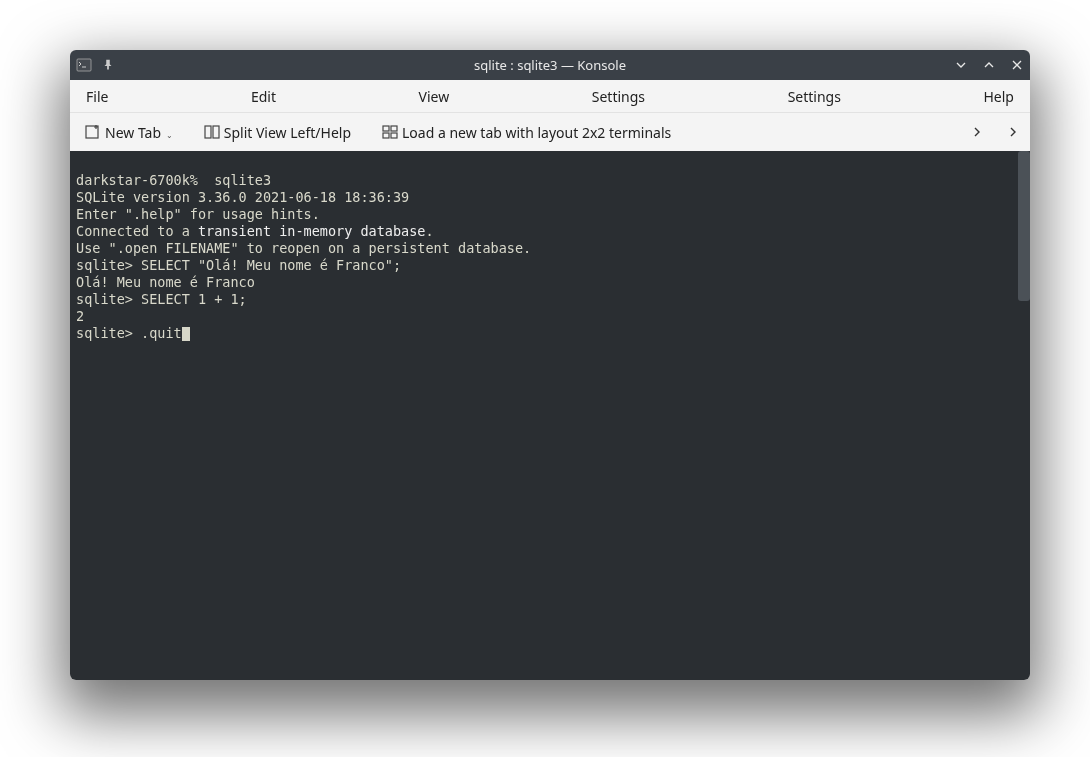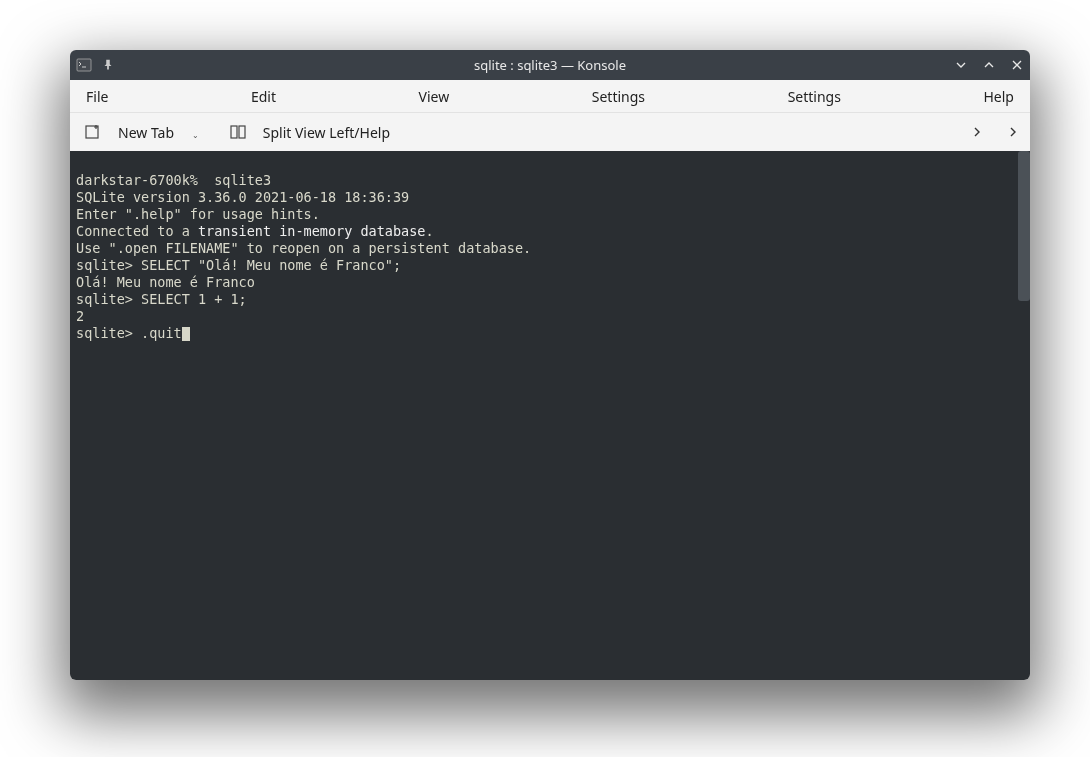--- a/index.html
+++ b/index.html
@@ -79,21 +79,21 @@
       display: flex;
       align-items: center;
       padding: 0 6px;
       font-size: 14px;
       color: #222;
       gap: 14px;
     }
     .tool-btn {
       display: flex;
       align-items: center;
-      gap: 16px;
+      gap: 3px;
       padding: 5px 8px;
       cursor: pointer;
     }
     .tool-icon { width: 18px; height: 18px; display:flex; align-items:center; justify-content:center; color:#444; }
     .toolbar-spacer { flex: 1; }
     .chevron-btn {
       width: 22px; height: 22px;
       display: flex;
       align-items: center;
       justify-content: center;
@@ -203,20 +203,31 @@
       <span class="tool-icon">
         <svg width="18" height="18" viewBox="0 0 18 18">
             <rect x="2" y="3" width="6" height="12" fill="none" stroke="#444" stroke-width="1.2"></rect>
             <rect x="10" y="3" width="6" height="12" fill="none" stroke="#444" stroke-width="1.2"></rect>
           </svg>
       </span>
       <span>Split View Left/Help</span>
     </div>
 
 
+    <div class="tool-btn">
+      <span class="tool-icon">
+        <svg width="18" height="18" viewBox="0 0 18 18">
+            <rect x="2" y="3" width="6" height="5" fill="none" stroke="#444" stroke-width="1.2"></rect>
+            <rect x="10" y="3" width="6" height="5" fill="none" stroke="#444" stroke-width="1.2"></rect>
+            <rect x="2" y="10" width="6" height="5" fill="none" stroke="#444" stroke-width="1.2"></rect>
+            <rect x="10" y="10" width="6" height="5" fill="none" stroke="#444" stroke-width="1.2"></rect>
+          </svg>
+      </span>
+      <span>Load a new tab with layout 2x2 terminals</span>
+    </div>
 
     <div class="toolbar-spacer"></div>
     <span class="chevron-btn">
       <svg width="12" height="12" viewBox="0 0 12 12">
           <path d="M4 2l4 4-4 4" stroke="#333" stroke-width="1.4" fill="none"></path>
         </svg>
     </span>
     <span class="chevron-btn">
       <svg width="12" height="12" viewBox="0 0 12 12">
           <path d="M4 2l4 4-4 4" stroke="#333" stroke-width="1.4" fill="none"></path>

